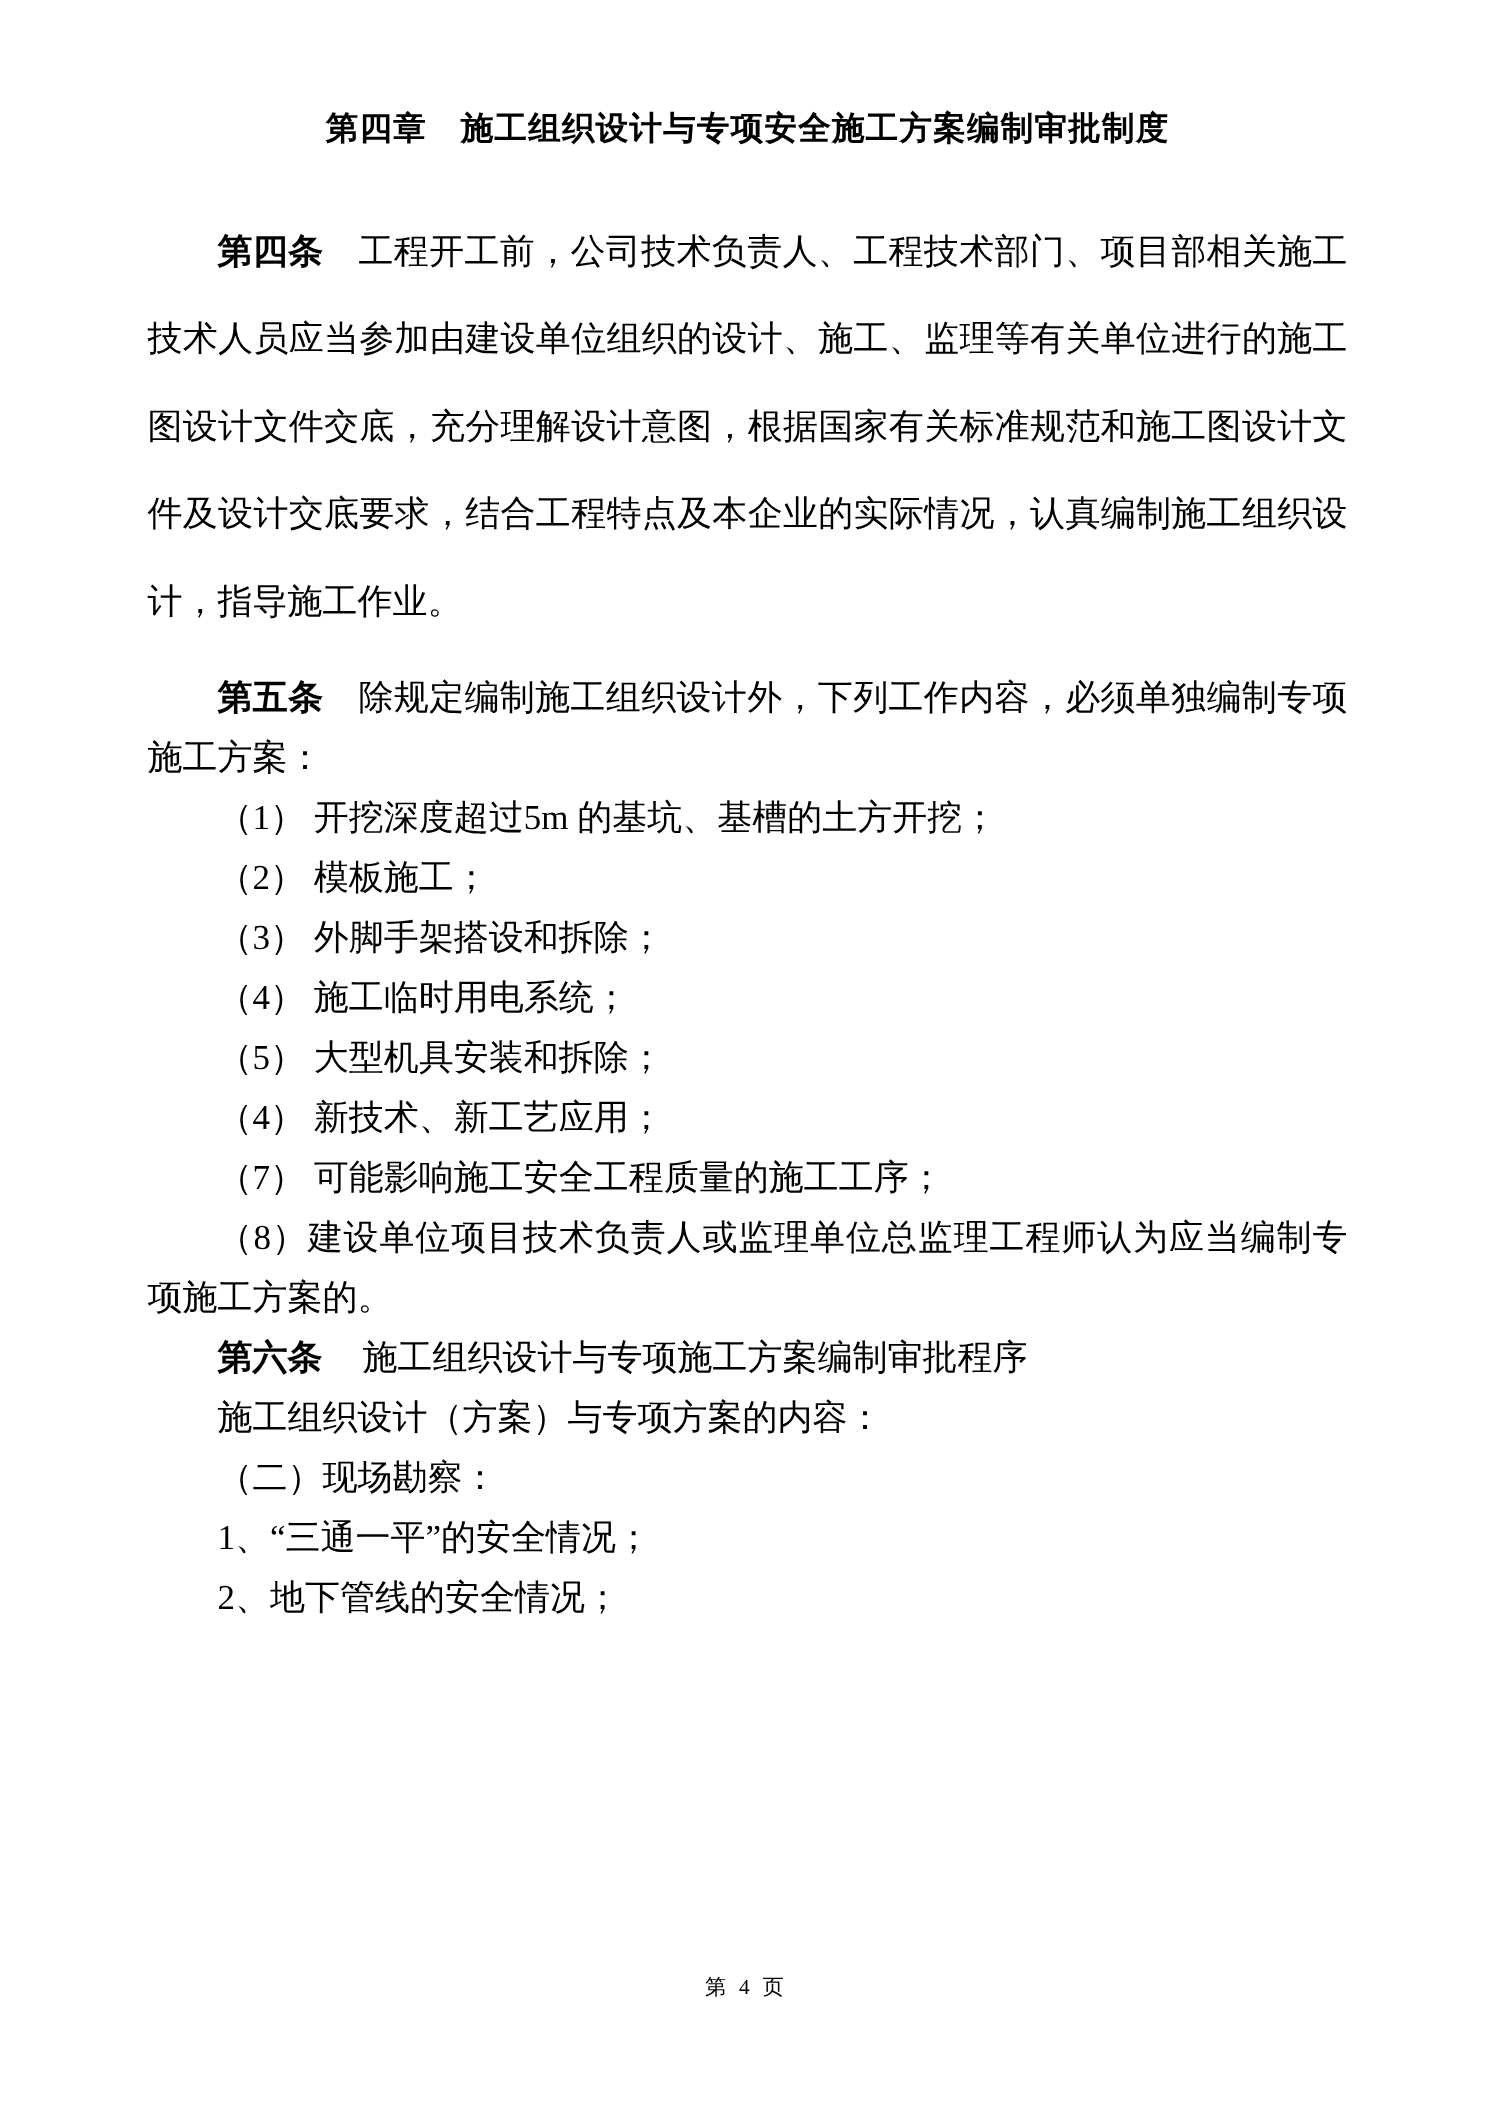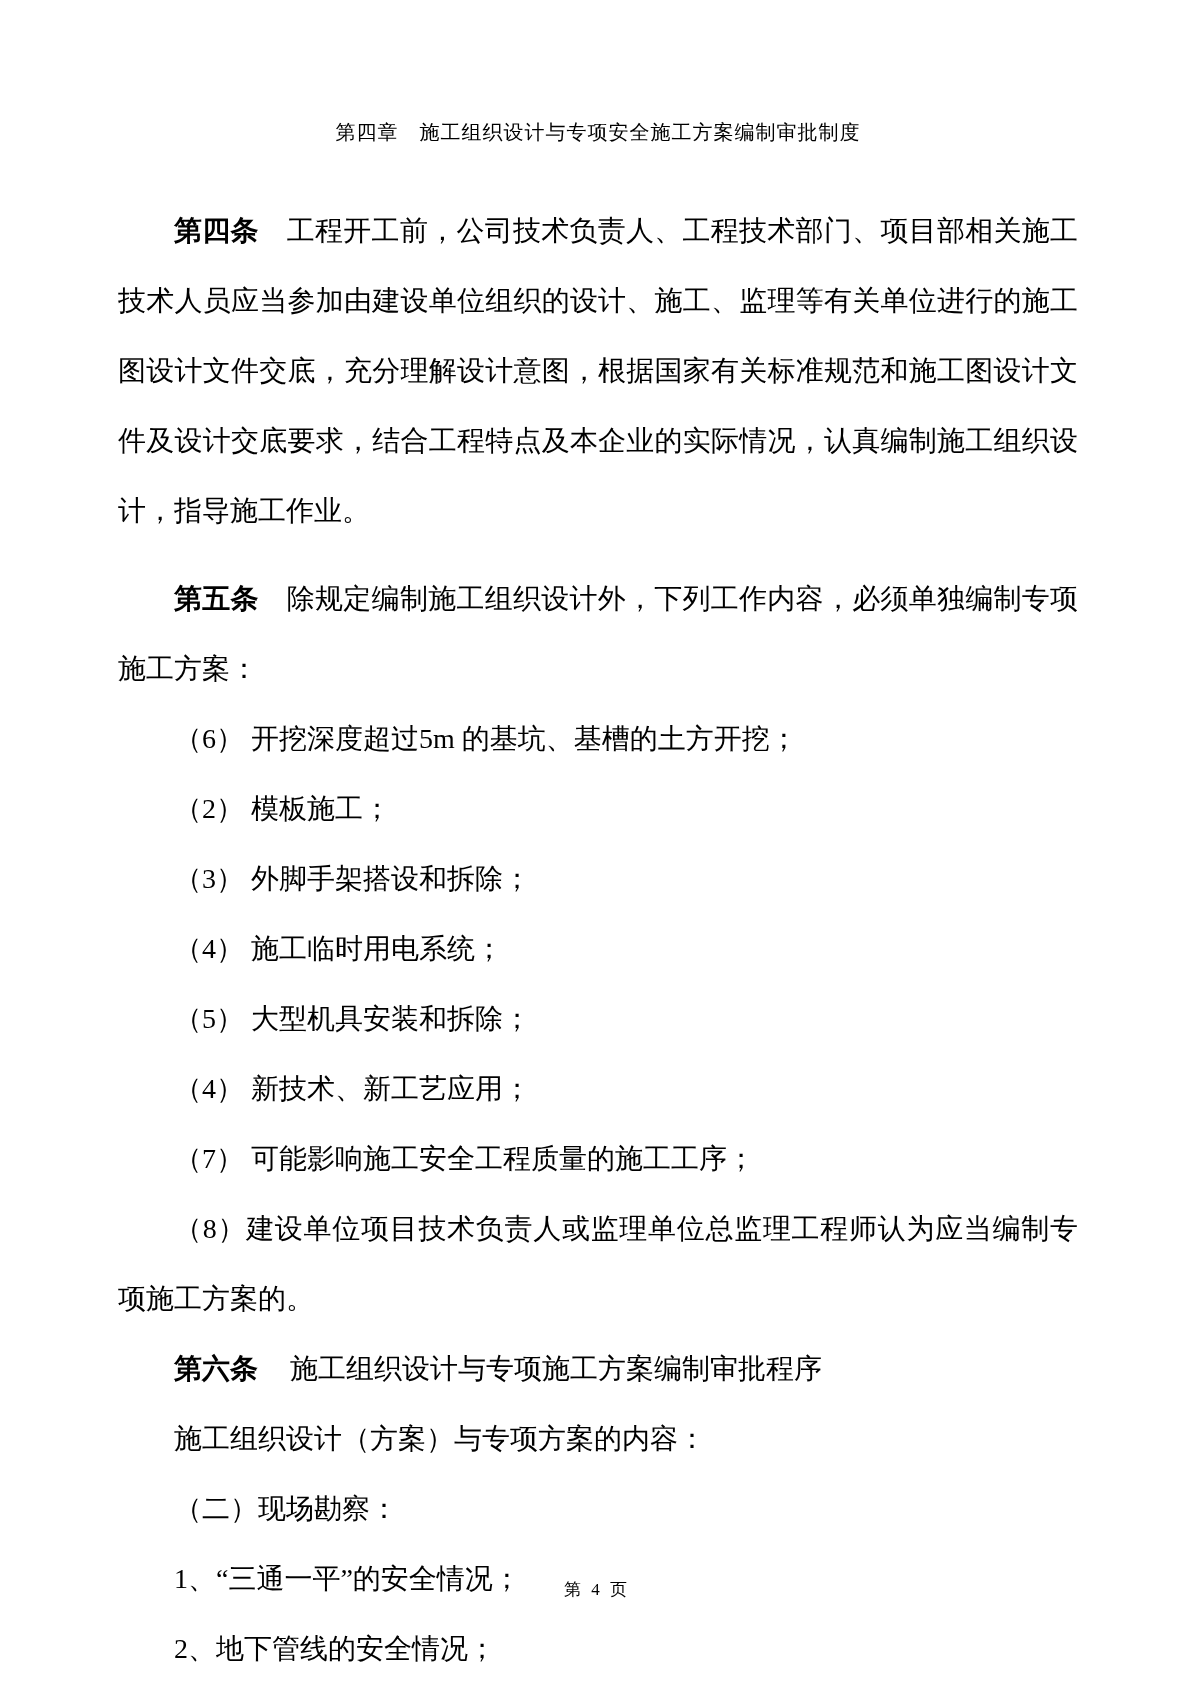--- a/index.html
+++ b/index.html
@@ -17,35 +17,35 @@
     overflow: hidden;
   }
   .content {
     position: absolute;
     top: 0;
     left: 118px;
     width: 960px;
   }
   .doc-title {
     margin: 0;
-    padding-top: 108px;
-    font-size: 20px;
-    font-weight: 400;
+    padding-top: 79px;
+    font-size: 26px;
+    font-weight: 700;
     line-height: 48px;
     text-align: center;
     letter-spacing: 1px;
   }
   p.para {
     margin: 0;
     font-size: 28px;
     text-align: justify;
   }
   .indent { text-indent: 56px; }
   .loose { line-height: 70px; }
-  .tight { line-height: 70px; }
+  .tight { line-height: 48px; }
   .lead-label {
     font-weight: 700;
     margin-right: 28px;
     margin-top: 37px;
   }
   .lead-label-six {
     font-weight: 700;
     margin-right: 32px;
   }
   .mt-title { margin-top: 40px !important; }
@@ -69,21 +69,21 @@
     <h1 class="doc-title">第四章　施工组织设计与专项安全施工方案编制审批制度</h1>
 
     <p class="para loose indent mt-title">
       <span class="lead-label">第四条</span><span>工程开工前，公司技术负责人、工程技术部门、项目部相关施工技术人员应当参加由建设单位组织的设计、施工、监理等有关单位进行的施工图设计文件交底，充分理解设计意图，根据国家有关标准规范和施工图设计文件及设计交底要求，结合工程特点及本企业的实际情况，认真编制施工组织设计，指导施工作业。</span>
     </p>
 
     <p class="para tight indent mt-art5">
       <span class="lead-label">第五条</span><span>除规定编制施工组织设计外，下列工作内容，必须单独编制专项施工方案：</span>
     </p>
 
-    <p class="para tight indent">（6） 开挖深度超过5m 的基坑、基槽的土方开挖；</p>
+    <p class="para tight indent">（1） 开挖深度超过5m 的基坑、基槽的土方开挖；</p>
     <p class="para tight indent">（2） 模板施工；</p>
     <p class="para tight indent">（3） 外脚手架搭设和拆除；</p>
     <p class="para tight indent">（4） 施工临时用电系统；</p>
     <p class="para tight indent">（5） 大型机具安装和拆除；</p>
     <p class="para tight indent">（4） 新技术、新工艺应用；</p>
     <p class="para tight indent">（7） 可能影响施工安全工程质量的施工工序；</p>
     <p class="para tight indent">（8）建设单位项目技术负责人或监理单位总监理工程师认为应当编制专项施工方案的。</p>
 
     <p class="para tight indent">
       <span class="lead-label-six">第六条</span><span>施工组织设计与专项施工方案编制审批程序</span>

